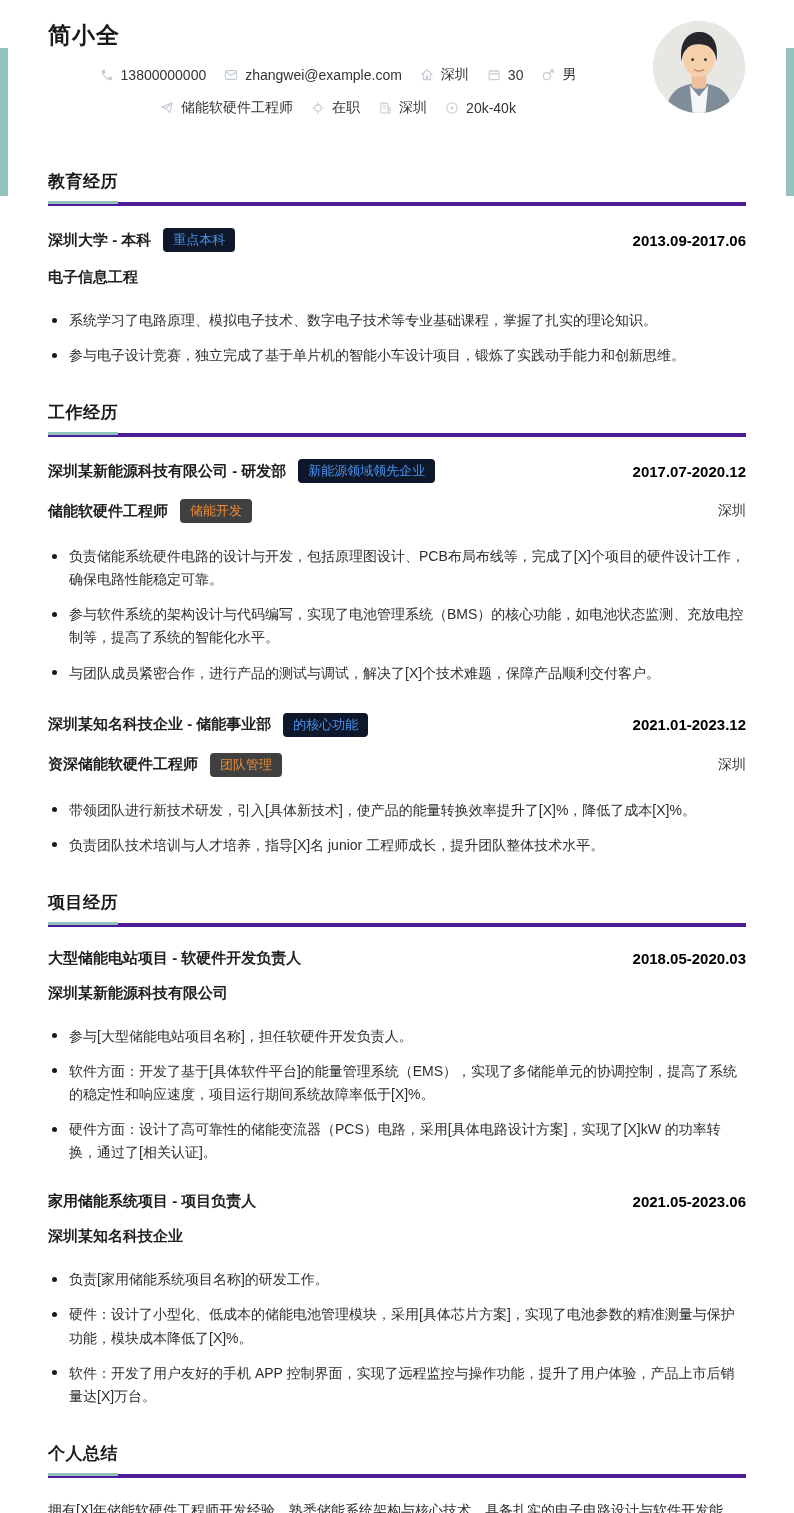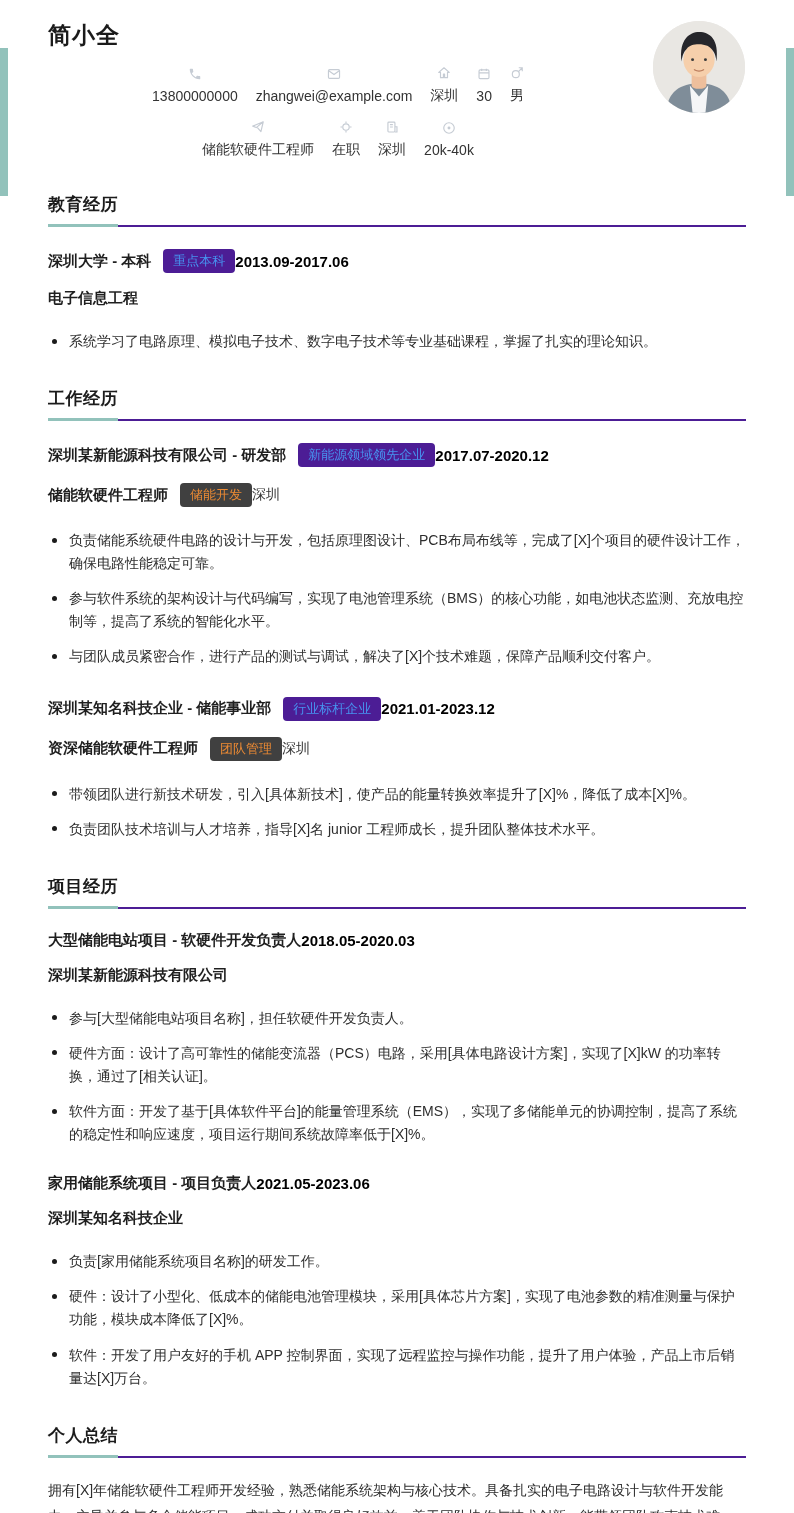--- a/index.html
+++ b/index.html
@@ -13,44 +13,44 @@
   .side-strip.left { left: 0; }
   .side-strip.right { right: 0; }
 
   .page { padding: 18px 48px 40px 48px; }
 
   
   .header { position: relative; min-height: 118px; }
   .header-main { width: calc(100% - 118px); }
   .name { font-size: 23px; font-weight: bold; color: #1b1b1b; letter-spacing: 1px; padding-top: 2px; }
   .contact-row { margin-top: 15px; display: flex; justify-content: center; align-items: center; gap: 18px; flex-wrap: wrap; }
-  .contact-item { display: inline-flex; align-items: center; gap: 7px; font-size: 14px; color: #333; flex-direction: column; }
+  .contact-item { display: inline-flex; align-items: center; gap: 7px; font-size: 14px; color: #333; }
   .cicon { width: 14px; height: 14px; display: inline-flex; color: #c6ccd4; flex: none; }
   .cicon svg { width: 100%; height: 100%; }
   .avatar-wrap { position: absolute; right: 1px; top: 3px; width: 92px; height: 92px; border-radius: 50%; overflow: hidden; background: #e9e7e4; }
   .avatar-wrap svg { width: 100%; height: 100%; display: block; }
 
   
   .section { margin-top: 34px; }
-  .sec-head { position: relative; border-bottom: 2px solid #4c1d95; padding-bottom: 9px; }
+  .sec-head { position: relative; border-bottom: 4px solid #4c1d95; padding-bottom: 9px; }
   .sec-head::after { content: ""; position: absolute; left: 0; bottom: -2px; width: 70px; height: 3px; background: #92c2bb; }
   .sec-title { font-size: 17px; font-weight: bold; color: #1b1b1b; letter-spacing: 0.5px; }
 
   .entry { margin-top: 22px; }
   .entry + .entry { margin-top: 28px; }
-  .entry-row { display: flex; align-items: center; }
+  .entry-row { display: flex; justify-content: space-between; align-items: center; }
   .entry-left { display: flex; align-items: center; gap: 12px; }
   .entry-title { font-size: 15px; font-weight: bold; color: #1f1f1f; }
   .entry-date { font-size: 15px; font-weight: bold; color: #000000; }
   .entry-loc { font-size: 14px; color: #333; }
   .sub-row { margin-top: 16px; }
   .entry-subtitle { font-size: 15px; font-weight: bold; color: #1f1f1f; }
 
   .badge { font-size: 13px; padding: 3px 10px; border-radius: 4px; white-space: nowrap; }
-  .badge.blue { background: #4c1d95; color: #4793f0; }
+  .badge.blue { background: #0f172a; color: #4793f0; }
   .badge.orange { background: #404040; color: #ec8a33; }
 
   ul.bullets { list-style: none; margin-top: 22px; }
   ul.bullets li {
     position: relative; padding-left: 21px; margin-top: 12px;
     font-size: 14px; line-height: 1.65; color: #2e2e2e;
   }
   ul.bullets li::before {
     content: ""; position: absolute; left: 4px; top: 8.5px;
     width: 5px; height: 5px; border-radius: 50%; background: #1b1b1b;
@@ -186,20 +186,21 @@
           <span class="entry-title">深圳大学 - 本科</span>
           <span class="badge blue">重点本科</span>
         </span>
         <span class="entry-date">2013.09-2017.06</span>
       </div>
       <div class="sub-row">
         <span class="entry-subtitle">电子信息工程</span>
       </div>
       <ul class="bullets">
         <li>系统学习了电路原理、模拟电子技术、数字电子技术等专业基础课程，掌握了扎实的理论知识。</li>
+        <li>参与电子设计竞赛，独立完成了基于单片机的智能小车设计项目，锻炼了实践动手能力和创新思维。</li>
       </ul>
     </div>
   </div>
 
   <div class="section">
     <div class="sec-head">
       <span class="sec-title">工作经历</span>
     </div>
 
     <div class="entry">
@@ -221,21 +222,21 @@
         <li>负责储能系统硬件电路的设计与开发，包括原理图设计、PCB布局布线等，完成了[X]个项目的硬件设计工作，确保电路性能稳定可靠。</li>
         <li>参与软件系统的架构设计与代码编写，实现了电池管理系统（BMS）的核心功能，如电池状态监测、充放电控制等，提高了系统的智能化水平。</li>
         <li>与团队成员紧密合作，进行产品的测试与调试，解决了[X]个技术难题，保障产品顺利交付客户。</li>
       </ul>
     </div>
 
     <div class="entry">
       <div class="entry-row">
         <span class="entry-left">
           <span class="entry-title">深圳某知名科技企业 - 储能事业部</span>
-          <span class="badge blue">行业标杆企业</span>
+          <span class="badge blue">的核心功能</span>
         </span>
         <span class="entry-date">2021.01-2023.12</span>
       </div>
       <div class="entry-row sub-row">
         <span class="entry-left">
           <span class="entry-subtitle">资深储能软硬件工程师</span>
           <span class="badge orange">团队管理</span>
         </span>
         <span class="entry-loc">深圳</span>
       </div>
@@ -254,22 +255,22 @@
     <div class="entry">
       <div class="entry-row">
         <span class="entry-title">大型储能电站项目 - 软硬件开发负责人</span>
         <span class="entry-date">2018.05-2020.03</span>
       </div>
       <div class="sub-row">
         <span class="entry-subtitle">深圳某新能源科技有限公司</span>
       </div>
       <ul class="bullets">
         <li>参与[大型储能电站项目名称]，担任软硬件开发负责人。</li>
+        <li>软件方面：开发了基于[具体软件平台]的能量管理系统（EMS），实现了多储能单元的协调控制，提高了系统的稳定性和响应速度，项目运行期间系统故障率低于[X]%。</li>
         <li>硬件方面：设计了高可靠性的储能变流器（PCS）电路，采用[具体电路设计方案]，实现了[X]kW 的功率转换，通过了[相关认证]。</li>
-        <li>软件方面：开发了基于[具体软件平台]的能量管理系统（EMS），实现了多储能单元的协调控制，提高了系统的稳定性和响应速度，项目运行期间系统故障率低于[X]%。</li>
       </ul>
     </div>
 
     <div class="entry">
       <div class="entry-row">
         <span class="entry-title">家用储能系统项目 - 项目负责人</span>
         <span class="entry-date">2021.05-2023.06</span>
       </div>
       <div class="sub-row">
         <span class="entry-subtitle">深圳某知名科技企业</span>

